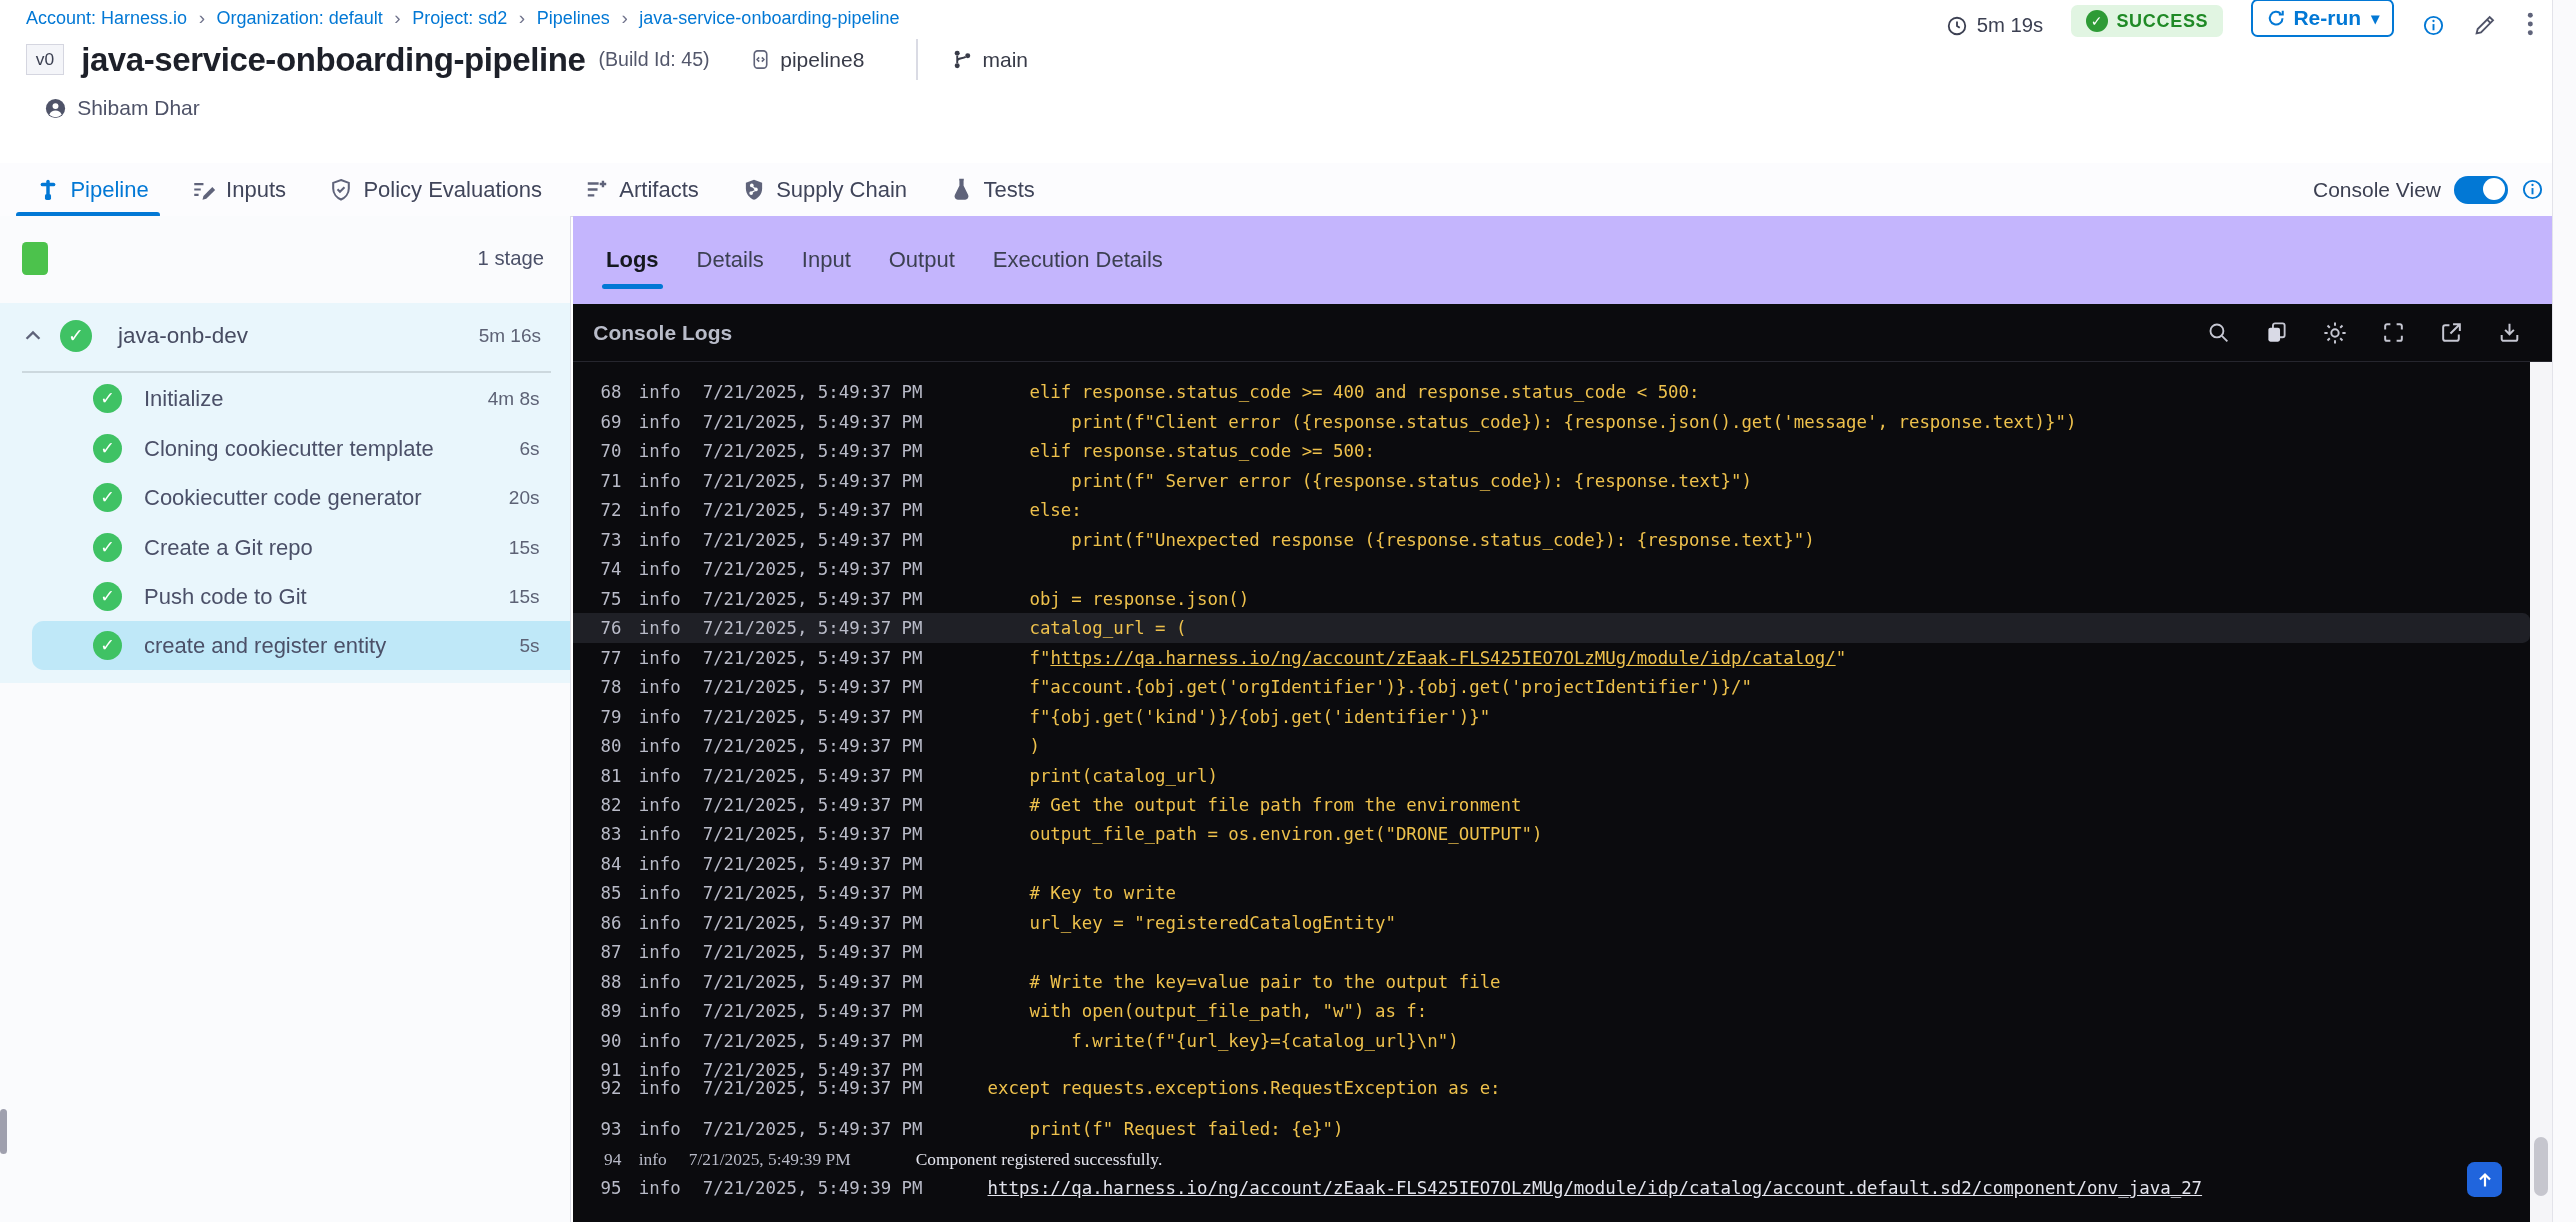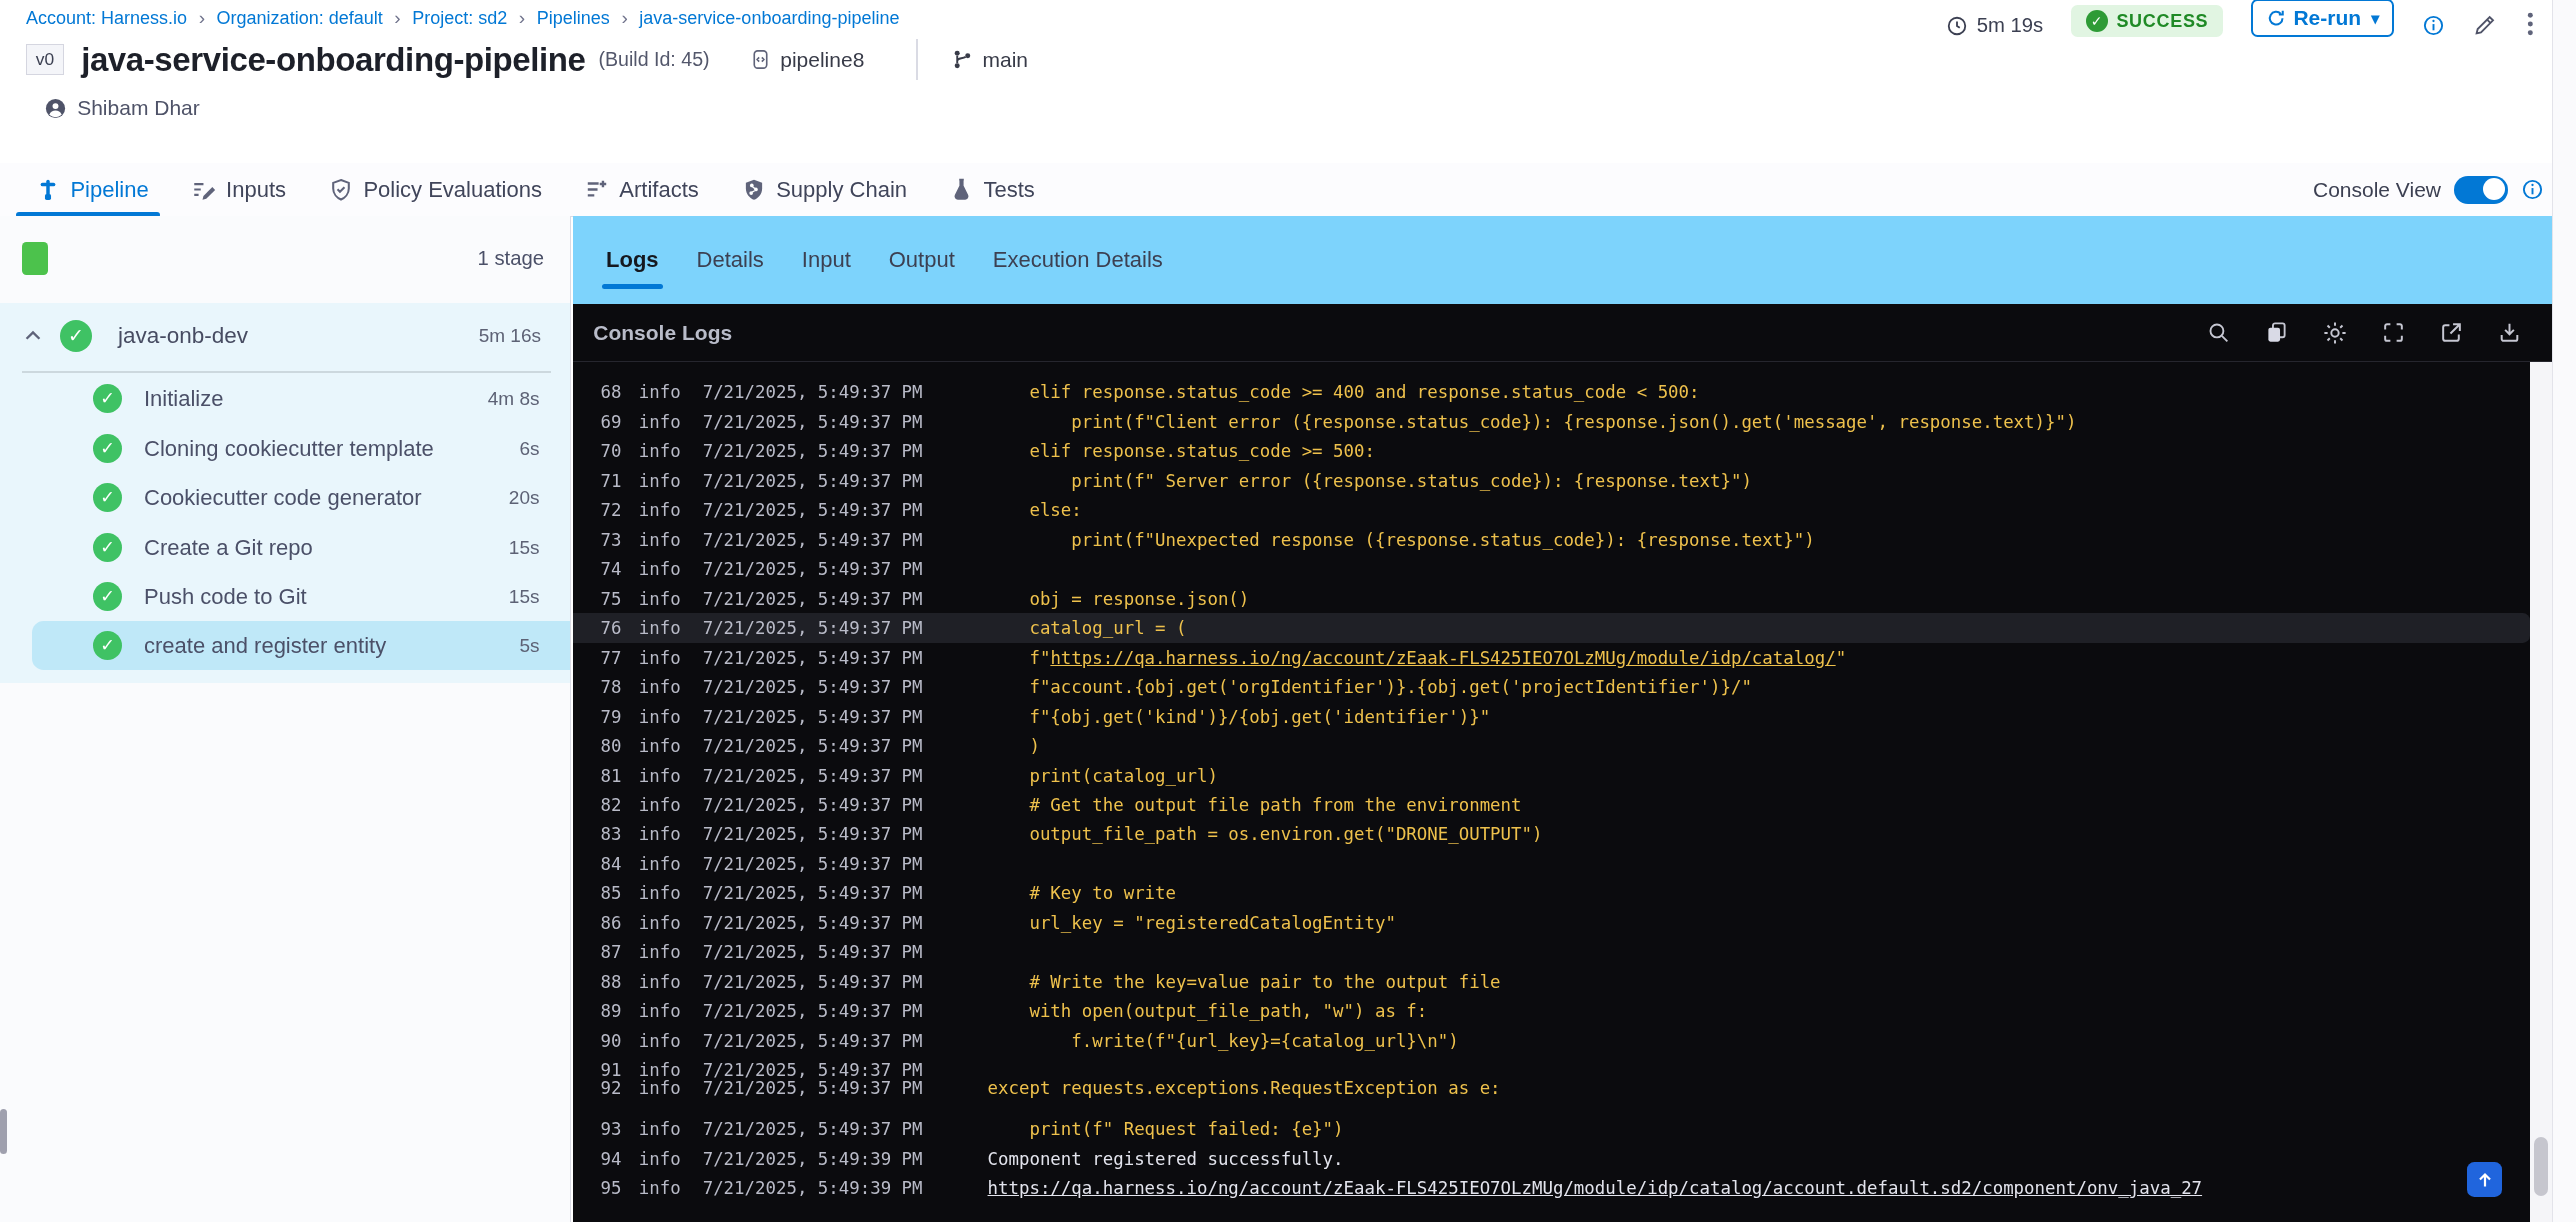--- a/index.html
+++ b/index.html
@@ -60,21 +60,21 @@
   #stage-divider{position:absolute;left:22px;right:19px;top:68px;height:1.5px;background:#ccd8de;}
   .step-row{position:absolute;left:0;width:100%;height:49px;display:flex;align-items:center;cursor:pointer;}
   .step-row .check{margin-left:93px;width:29px;height:29px;font-size:17.4px;}
   .step-name{margin-left:22px;font-size:22px;font-weight:500;color:#4b5068;}
   .step-dur{margin-left:auto;margin-right:30.5px;font-size:19px;color:#5d6275;}
   .step-row.selected::before{content:"";position:absolute;left:32px;right:0;top:0;bottom:0;background:#bfe8f8;border-radius:11.6px 0 0 11.6px;}
   .step-row>*{position:relative;}
   #sidebar-scroll-thumb{position:absolute;left:0;top:893px;width:6.5px;height:45px;border-radius:3.6px;background:#9fa0ae;}
 
   
-  #panel{position:absolute;left:573px;top:216px;right:0;bottom:0;background:#7dd3fc;}
+  #panel{position:absolute;left:573px;top:216px;right:0;bottom:0;background:#c4b5fd;}
   #panel-tabs{position:absolute;left:0;top:0;right:0;height:88px;display:flex;align-items:center;gap:38px;padding-left:33px;}
   .ptab{position:relative;font-size:22px;font-weight:500;color:#3c4052;cursor:pointer;}
   .ptab.active{font-weight:700;color:#15181f;}
   .ptab.active::after{content:"";position:absolute;left:-4.4px;right:-4.4px;bottom:-16px;height:5.1px;background:#0278d5;border-radius:2.9px;}
 
   
   #console{position:absolute;left:0;top:88px;right:24px;bottom:0;background:#0b0b0e;overflow:hidden;}
   #console-header{position:absolute;left:0;top:0;right:0;height:57px;border-bottom:1.5px solid #26262e;display:flex;align-items:center;}
   #console-title{margin-left:20.3px;font-size:21px;font-weight:600;color:#b9bcc9;}
   #console-icons{margin-left:auto;display:flex;align-items:center;gap:33px;padding-right:30.5px;color:#c6c7d2;}
@@ -324,21 +324,21 @@
         <div class="log-row" style="top: 545px;"><span class="num">84</span><span class="lvl">info</span><span class="ts">7/21/2025, 5:49:37 PM</span><span class="code"></span></div>
         <div class="log-row" style="top: 574px;"><span class="num">85</span><span class="lvl">info</span><span class="ts">7/21/2025, 5:49:37 PM</span><span class="code">    # Key to write</span></div>
         <div class="log-row" style="top: 604px;"><span class="num">86</span><span class="lvl">info</span><span class="ts">7/21/2025, 5:49:37 PM</span><span class="code">    url_key = "registeredCatalogEntity"</span></div>
         <div class="log-row" style="top: 633px;"><span class="num">87</span><span class="lvl">info</span><span class="ts">7/21/2025, 5:49:37 PM</span><span class="code"></span></div>
         <div class="log-row" style="top: 663px;"><span class="num">88</span><span class="lvl">info</span><span class="ts">7/21/2025, 5:49:37 PM</span><span class="code">    # Write the key=value pair to the output file</span></div>
         <div class="log-row" style="top: 692px;"><span class="num">89</span><span class="lvl">info</span><span class="ts">7/21/2025, 5:49:37 PM</span><span class="code">    with open(output_file_path, "w") as f:</span></div>
         <div class="log-row" style="top: 722px;"><span class="num">90</span><span class="lvl">info</span><span class="ts">7/21/2025, 5:49:37 PM</span><span class="code">        f.write(f"{url_key}={catalog_url}\n")</span></div>
         <div class="log-row" style="top: 751px;"><span class="num">91</span><span class="lvl">info</span><span class="ts">7/21/2025, 5:49:37 PM</span><span class="code"></span></div>
         <div class="log-row" style="top: 769px;"><span class="num">92</span><span class="lvl">info</span><span class="ts">7/21/2025, 5:49:37 PM</span><span class="code">except requests.exceptions.RequestException as e:</span></div>
         <div class="log-row" style="top: 810px;"><span class="num">93</span><span class="lvl">info</span><span class="ts">7/21/2025, 5:49:37 PM</span><span class="code">    print(f" Request failed: {e}")</span></div>
-        <div class="log-row plain" style="top: 840px;"><span class="num">94</span><span class="lvl">info</span><span class="ts">7/21/2025, 5:49:39 PM</span><span class="code">Component registered successfully.</span></div>
+        <div class="log-row plain" style="top: 840px; font-family: Liberation Serif, serif;"><span class="num">94</span><span class="lvl">info</span><span class="ts">7/21/2025, 5:49:39 PM</span><span class="code">Component registered successfully.</span></div>
         <div class="log-row plain" style="top: 869px;"><span class="num">95</span><span class="lvl">info</span><span class="ts">7/21/2025, 5:49:39 PM</span><span class="code"><span class="lnk">https://qa.harness.io/ng/account/zEaak-FLS425IEO7OLzMUg/module/idp/catalog/account.default.sd2/component/onv_java_27</span></span></div>
       </div>
     <div id="console-header">
       <span id="console-title">Console Logs</span>
       <div id="console-icons">
         <button class="icon-btn">
           <svg class="ic" width="25" height="25" viewBox="0 0 24 24" fill="none" stroke="currentColor" stroke-width="1.8">
               <circle cx="10.5" cy="10.5" r="6.2"></circle>
               <path d="M15.2 15.2L20.5 20.5"></path>
             </svg>

